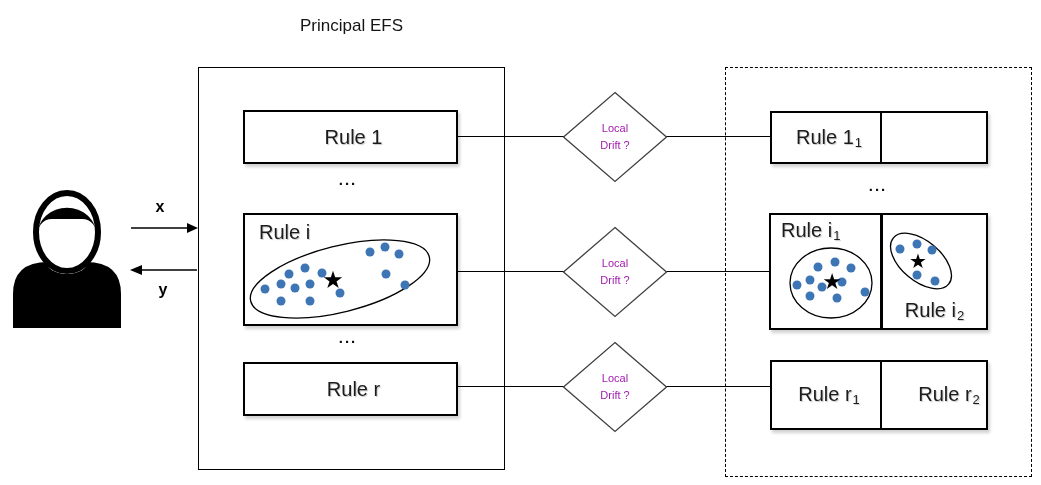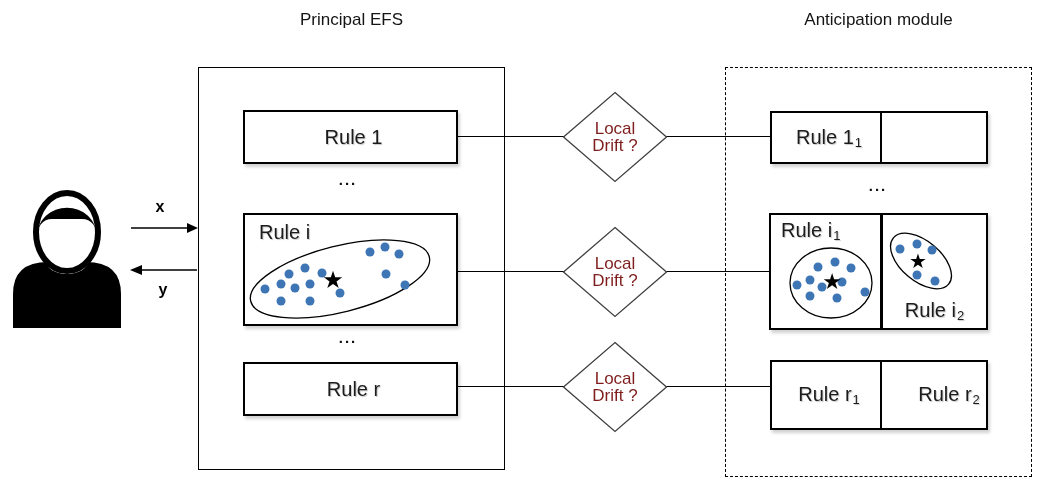--- a/index.html
+++ b/index.html
@@ -24,21 +24,21 @@
 
   .ellipsis { font-size:15px; font-weight:bold; letter-spacing:2px; text-align:center; color:#111; z-index:2; }
 
   .connector { height:1.4px; background:#000; z-index:1; }
 
   .diamond-wrap { width:106px; height:92px; z-index:3; }
   .diamond-wrap svg { position:absolute; left:0; top:0; }
   .diamond-text {
     position:absolute; left:0; top:0; width:100%; height:100%;
     display:flex; flex-direction:column; align-items:center; justify-content:center;
-    font-size:17px; line-height:17px; color:#7f1d1d; text-align:center;
+    font-size:11px; line-height:17px; color:#a21caf; text-align:center;
   }
 
   .pair-box {
     box-sizing:border-box; border:2px solid #000; background:#fff; z-index:2;
     display:flex; box-shadow:2px 3px 3px rgba(0,0,0,0.18);
   }
   .pair-cell { position:relative; display:flex; align-items:center; justify-content:center; }
   .pair-cell.divider { border-right:2px solid #000; }
   .pair-cell.divider-thick { border-right:3px solid #000; }
 
@@ -51,22 +51,21 @@
   .star { position:absolute; color:#000; line-height:1; transform:translate(-50%,-55%); }
 
   .corner-label { position:absolute; font-size:20px; color:#1c1c1c; text-shadow:1px 1px 1px rgba(0,0,0,0.22); white-space:nowrap; }
   .io-label { font-size:16px; font-weight:bold; text-align:center; color:#000; }
 </style>
 </head>
 <body>
 
 <div id="canvas">
 
-  <div class="abs title" style="left:198px; top:10px; width:307px;">Principal EFS</div>
-  <div class="abs title" style="left:725px; top:10px; width:307px;">Anticipation module</div>
+  <div class="abs title" style="left:198px; top:16px; width:307px;">Principal EFS</div>
 
   <svg class="abs" style="left:8px; top:188px;" width="118" height="140" viewBox="0 0 118 140">
     <path d="M5,140 V106 Q5,74 40,74 H78 Q113,74 113,106 V140 Z" fill="#000"></path>
     <ellipse cx="59" cy="73" rx="21" ry="13" fill="#fff"></ellipse>
     <ellipse cx="59" cy="44" rx="31" ry="39" fill="#fff" stroke="#000" stroke-width="6"></ellipse>
     <path d="M28.5,52 C28.5,9 89.5,9 89.5,52 C89.5,38 83,31 74,31 L44,31 C35,31 28.5,38 28.5,52 Z" fill="#000"></path>
   </svg>
 
   <svg class="abs" style="left:130px; top:221px;" width="68" height="14" viewBox="0 0 68 14">
     <line x1="1" y1="7" x2="57" y2="7" stroke="#000" stroke-width="1.5"></line>

